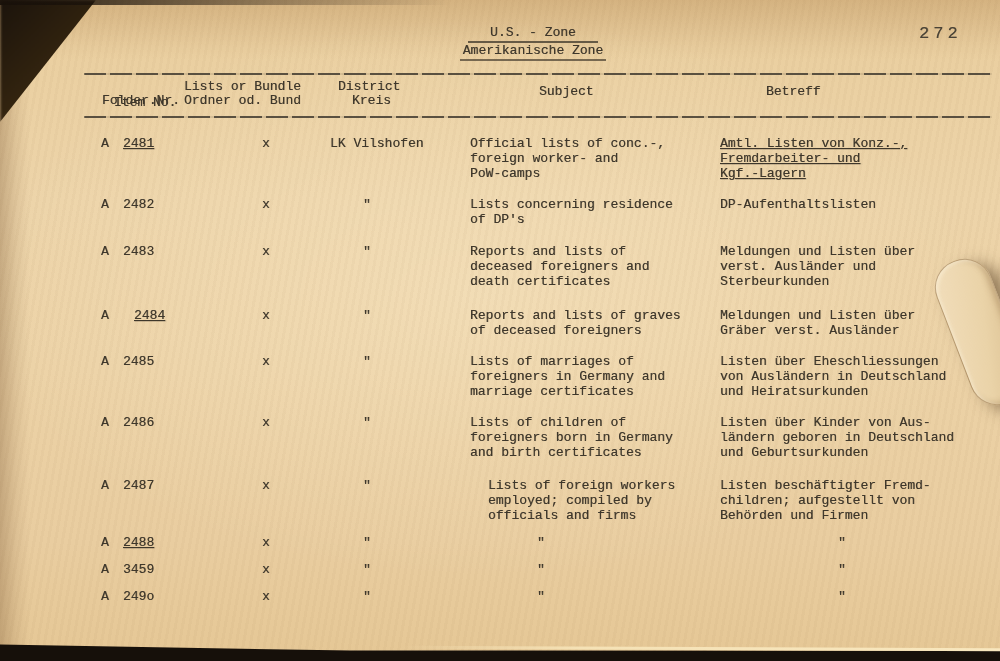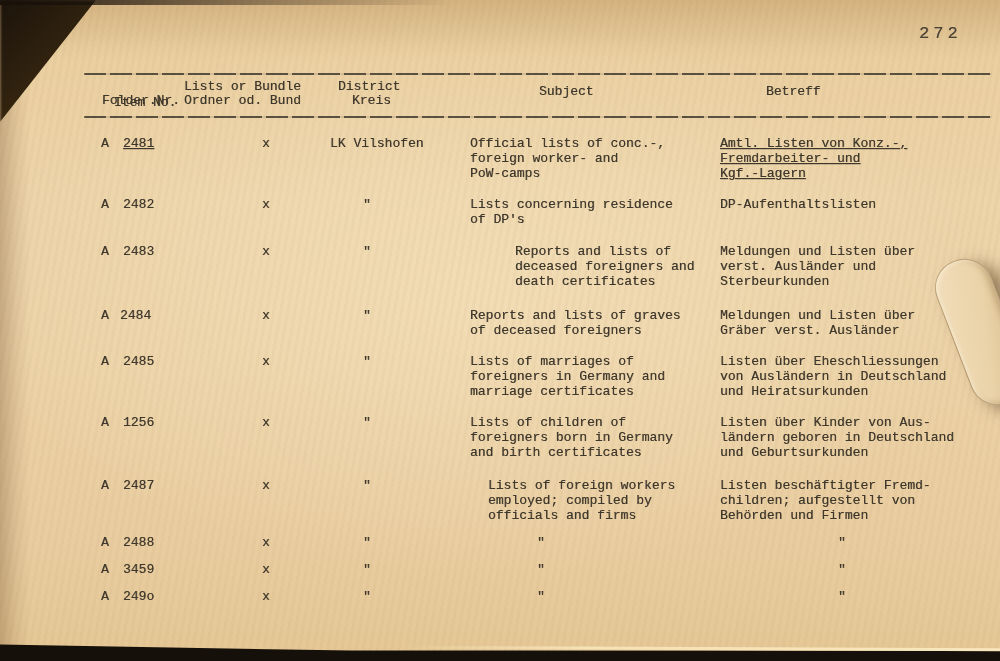--- a/index.html
+++ b/index.html
@@ -53,20 +53,24 @@
 </head>
 <body>
 
 <div class="stage">
   <div class="paper"></div>
   <div class="grain"></div>
   <div class="edge-left"></div>
 
   <div class="page-number ink">272</div>
 
+  <div class="title-wrap ink">
+    <span class="title-line1">U.S. - Zone</span>
+    <span class="title-line2">Amerikanische Zone</span>
+  </div>
 
   <div class="rule rule-top"></div>
   <div class="rule rule-mid"></div>
 
   <div class="hlabel ink" style="left:102px;top:95px;margin-left:12px;">Item No.</div>
   <div class="hlabel ink" style="left:102px;top:93px;">Folder.Nr.</div>
   <div class="hlabel ink" style="left:184px;top:79px;">Lists or Bundle</div>
   <div class="hlabel ink" style="left:184px;top:93px;">Ordner od. Bund</div>
   <div class="hlabel ink" style="left:338px;top:79px;">District</div>
   <div class="hlabel ink" style="left:352px;top:93px;">Kreis</div>
@@ -93,30 +97,30 @@
         <div class="cell ink" style="left: 363px;">"</div>
         <div class="cell ink" style="left: 470px;">Lists concerning residence
 of DP's</div>
         <div class="cell ink" style="left: 720px;">DP-Aufenthaltslisten</div>
       </div>
       <div class="trow" style="top: 244px;">
         <div class="cell ink" style="left: 101px;">A</div>
         <div class="cell ink" style="left: 123px;">2483</div>
         <div class="cell ink" style="left: 262px;">x</div>
         <div class="cell ink" style="left: 363px;">"</div>
-        <div class="cell ink" style="left: 470px; margin-left: 45px;">Reports and lists of
+        <div class="cell ink" style="left: 470px;">Reports and lists of
 deceased foreigners and
 death certificates</div>
         <div class="cell ink" style="left: 720px;">Meldungen und Listen über
 verst. Ausländer und
 Sterbeurkunden</div>
       </div>
       <div class="trow" style="top: 308px;">
         <div class="cell ink" style="left: 101px;">A</div>
-        <div class="cell ink" style="left: 120px;">2484</div>
+        <div class="cell ink" style="left: 134px; text-decoration: underline;">2484</div>
         <div class="cell ink" style="left: 262px;">x</div>
         <div class="cell ink" style="left: 363px;">"</div>
         <div class="cell ink" style="left: 470px;">Reports and lists of graves
 of deceased foreigners</div>
         <div class="cell ink" style="left: 720px;">Meldungen und Listen über
 Gräber verst. Ausländer</div>
       </div>
       <div class="trow" style="top: 354px;">
         <div class="cell ink" style="left: 101px;">A</div>
         <div class="cell ink" style="left: 123px;">2485</div>
@@ -124,21 +128,21 @@
         <div class="cell ink" style="left: 363px;">"</div>
         <div class="cell ink" style="left: 470px;">Lists of marriages of
 foreigners in Germany and
 marriage certificates</div>
         <div class="cell ink" style="left: 720px;">Listen über Eheschliessungen
 von Ausländern in Deutschland
 und Heiratsurkunden</div>
       </div>
       <div class="trow" style="top: 415px;">
         <div class="cell ink" style="left: 101px;">A</div>
-        <div class="cell ink" style="left: 123px;">1256</div>
+        <div class="cell ink" style="left: 123px;">2486</div>
         <div class="cell ink" style="left: 262px;">x</div>
         <div class="cell ink" style="left: 363px;">"</div>
         <div class="cell ink" style="left: 470px;">Lists of children of
 foreigners born in Germany
 and birth certificates</div>
         <div class="cell ink" style="left: 720px;">Listen über Kinder von Aus-
 ländern geboren in Deutschland
 und Geburtsurkunden</div>
       </div>
       <div class="trow" style="top: 478px;">
@@ -148,21 +152,21 @@
         <div class="cell ink" style="left: 363px;">"</div>
         <div class="cell ink" style="left: 488px;">Lists of foreign workers
 employed; compiled by
 officials and firms</div>
         <div class="cell ink" style="left: 720px;">Listen beschäftigter Fremd-
 children; aufgestellt von
 Behörden und Firmen</div>
       </div>
       <div class="trow" style="top: 535px;">
         <div class="cell ink" style="left: 101px;">A</div>
-        <div class="cell ink" style="left: 123px;">2488</div>
+        <div class="cell ink" style="left: 123px; text-decoration: underline;">2488</div>
         <div class="cell ink" style="left: 262px;">x</div>
         <div class="cell ink" style="left: 363px;">"</div>
         <div class="cell ink" style="left: 537px;">"</div>
         <div class="cell ink" style="left: 838px;">"</div>
       </div>
       <div class="trow" style="top: 562px;">
         <div class="cell ink" style="left: 101px;">A</div>
         <div class="cell ink" style="left: 123px;">3459</div>
         <div class="cell ink" style="left: 262px;">x</div>
         <div class="cell ink" style="left: 363px;">"</div>

